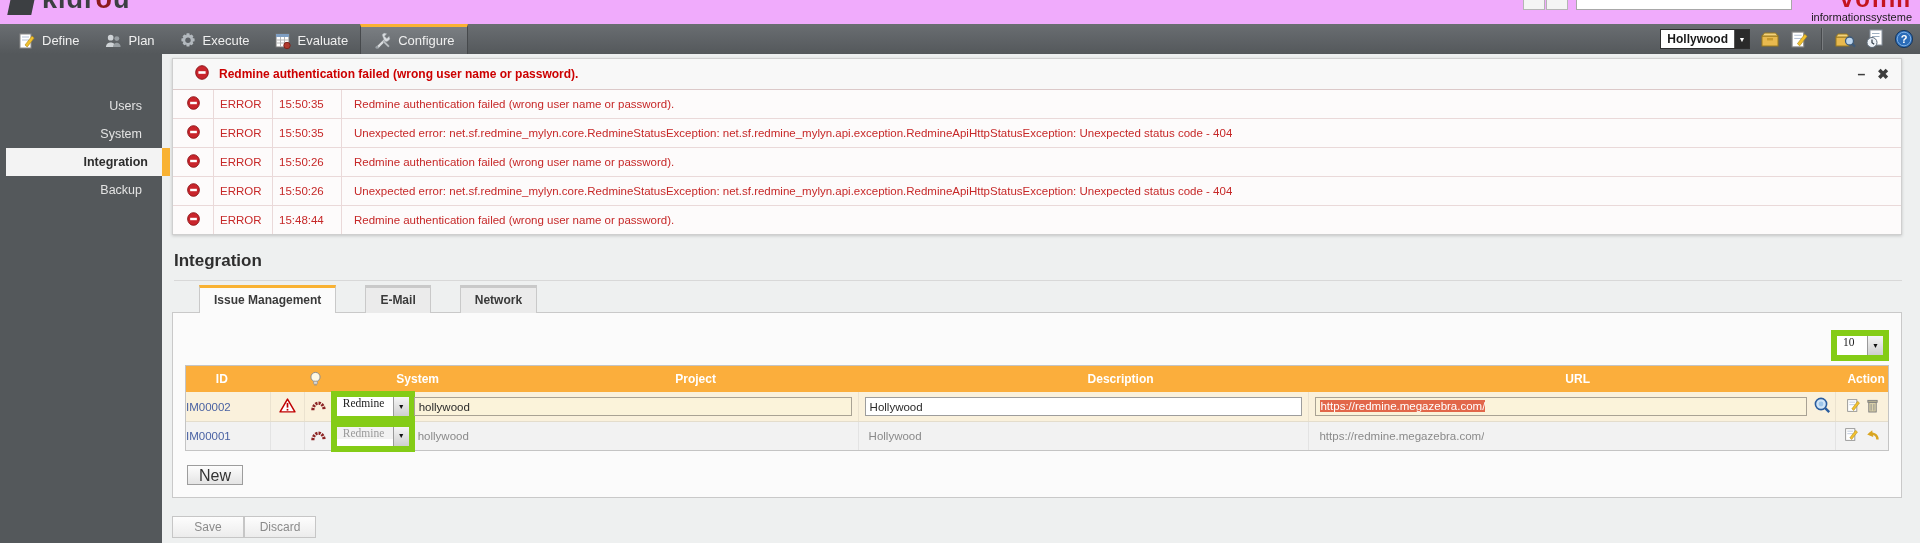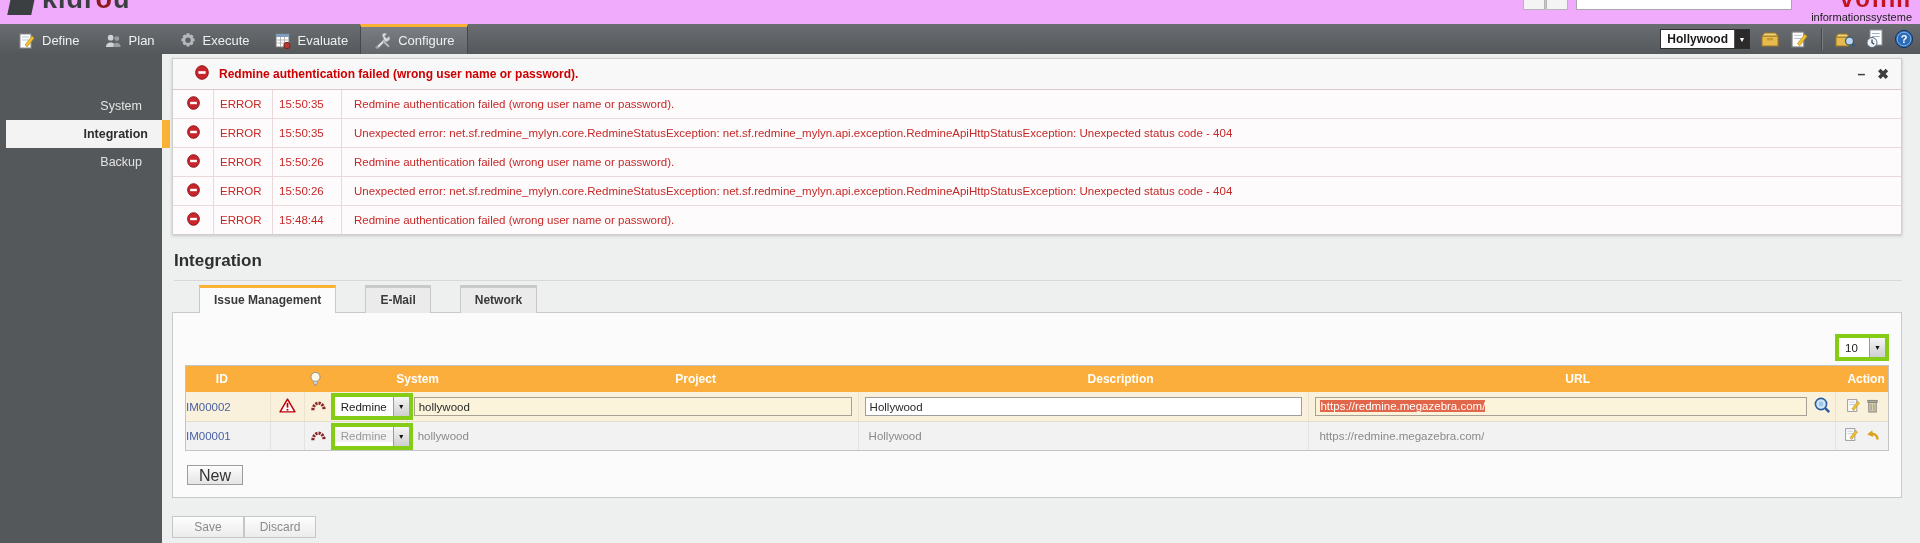--- a/index.html
+++ b/index.html
@@ -69,21 +69,21 @@
   .sec-head{margin:16px 0 0 2px;font-size:17px;font-weight:bold;color:#2f2f2f;
             padding-bottom:9px;border-bottom:1px solid #d8d8d8;}
   .tabs{display:flex;margin-top:4px;}
   .tab{padding:0 14px;height:25px;line-height:25px;background:#ebebeb;border:1px solid #c9c9c9;
        border-bottom:none;font-weight:bold;font-size:12px;color:#3a3a3a;cursor:pointer;
        border-top:3px solid #c9c9c9;margin-right:2px;margin-left:27px;}
   .tab.active{background:#fbfbfb;border-top:3px solid #f9b233;position:relative;z-index:2;}
   .panel{background:#fbfbfb;border:1px solid #c9c9c9;margin-top:-1px;padding:8px 12px 12px 12px;}
   .pgsize-row{height:40px;display:flex;justify-content:flex-end;align-items:flex-end;padding-bottom:4px;}
 
-  .sel{display:inline-flex;border:4px solid #84cc16;background:#fff;height:19px;align-items:center;cursor:pointer;}
+  .sel{display:inline-flex;border:6px solid #84cc16;background:#fff;height:19px;align-items:flex-start;cursor:pointer;font-family:Liberation Serif, serif;}
   .sel .txt{padding:0 6px;font-size:11.5px;color:#222;min-width:44px;}
   .sel .btn{width:15px;height:100%;background:linear-gradient(#f5f5f5,#cfcfcf);border-left:1px solid #9a9a9a;
             font-size:7px;color:#111;display:flex;align-items:center;justify-content:center;}
   .sel.small .txt{min-width:18px;}
   .sel.disabled .txt{color:#9a9a9a;background:#f2f2f2;}
 
   
   .itable{border:1px solid #c4c4c4;background:#fff;}
   .trow{display:flex;align-items:center;}
   .thead{background:#fbae3c;color:#fff;font-weight:bold;font-size:12px;height:26px;gap:44px;}
@@ -239,20 +239,21 @@
             <text x="10" y="14.2" font-size="11" font-weight="bold" fill="#fff" text-anchor="middle" font-family="Liberation Sans, sans-serif">?</text>
           </svg>
         </span>
     </div>
   </div>
 
   <div class="bodywrap">
 
     <div class="sidebar">
       <div class="side-items">
+        <div class="side-item">Users</div>
         <div class="side-item">System</div>
         <div class="side-item active">Integration</div>
         <div class="side-item">Backup</div>
       </div>
     </div>
 
     <div class="content">
       <div class="container">
 
         <div class="err-panel">

